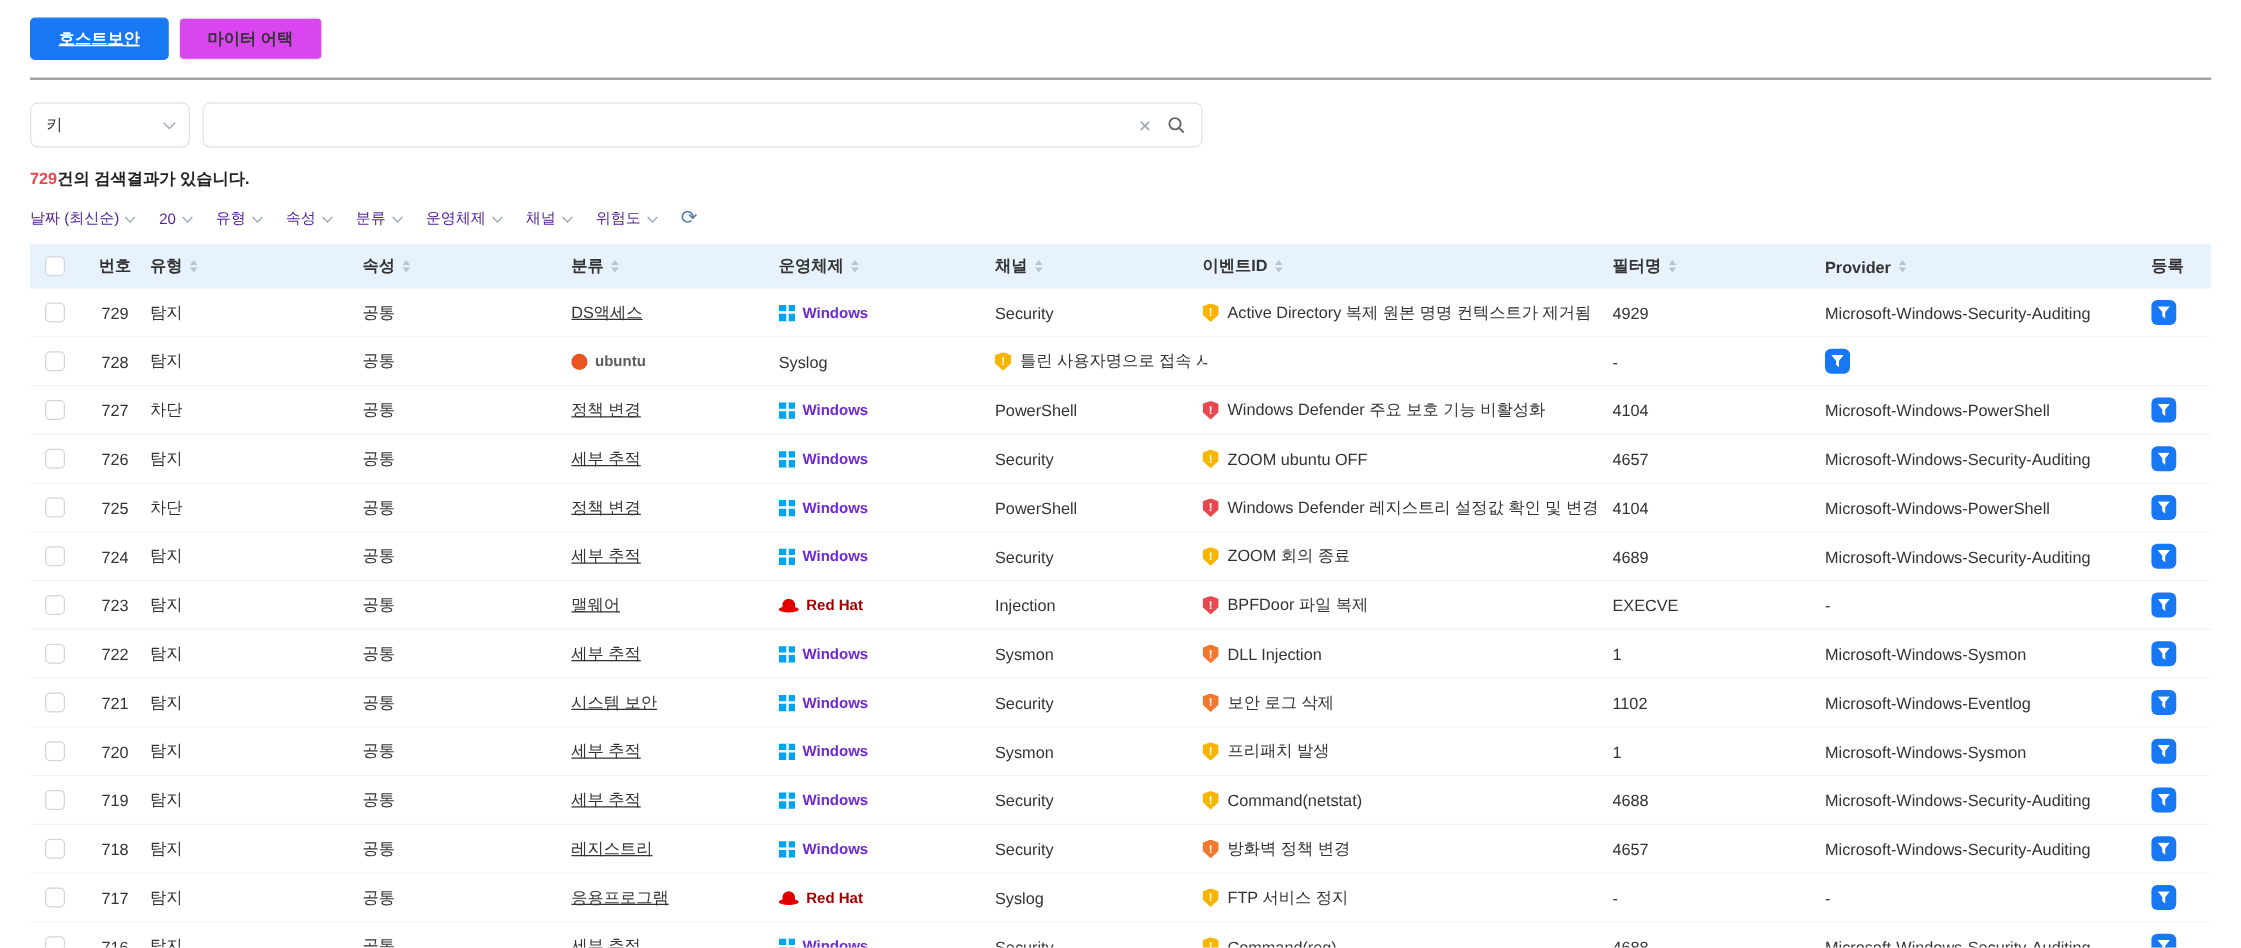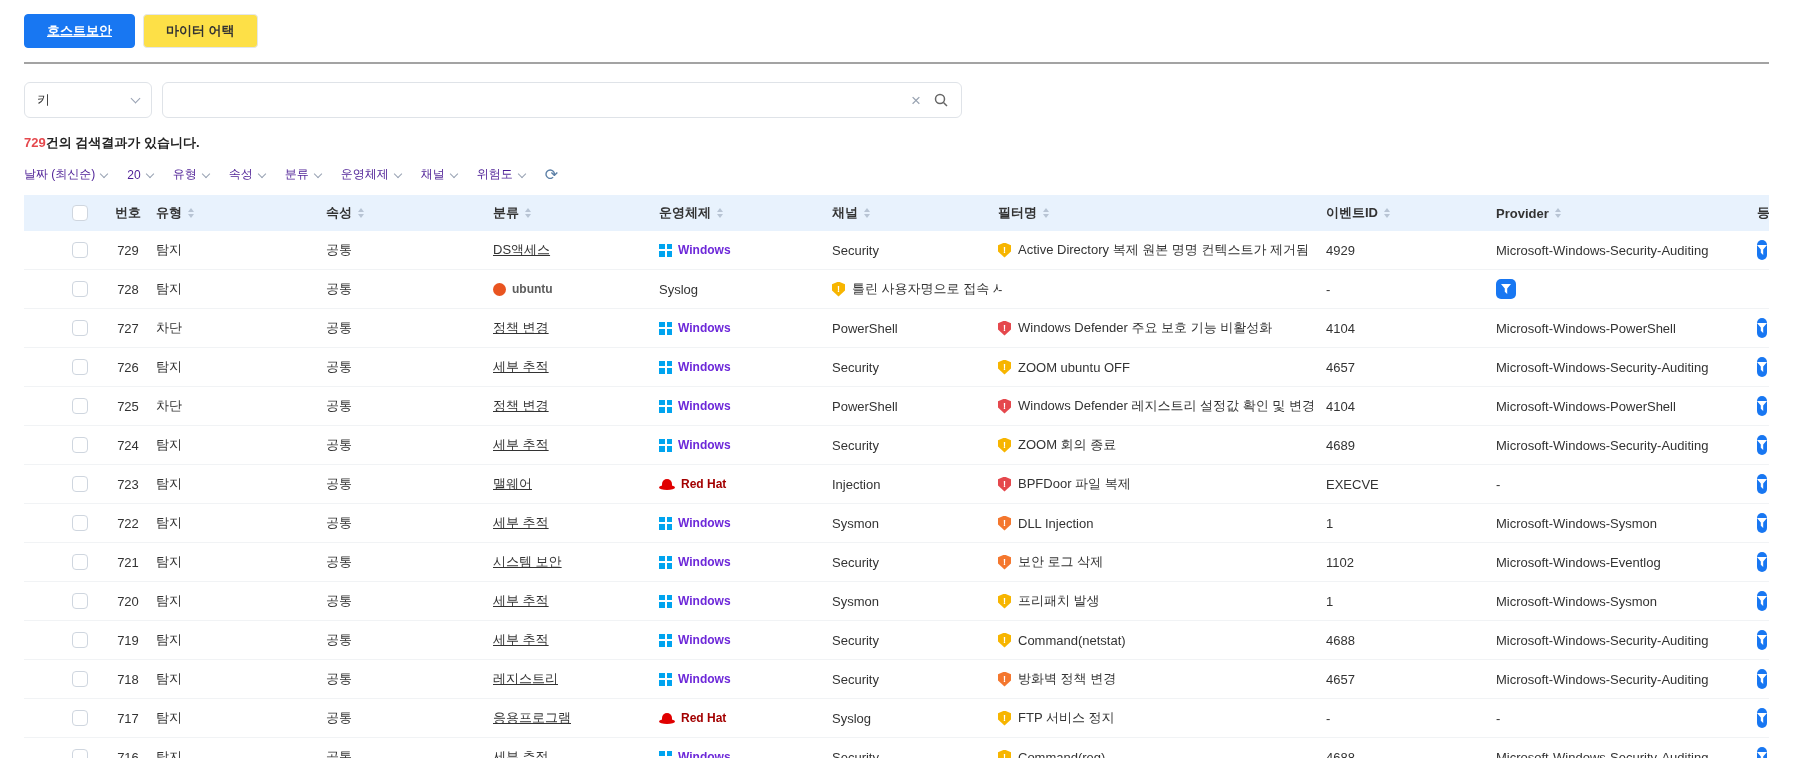--- a/index.html
+++ b/index.html
@@ -9,21 +9,21 @@
     background:#fff; color:#333;
     font-family:"Liberation Sans", sans-serif;
   }
   .page { padding:14px 24px 0; }
 
   
   .tabs-row { display:flex; gap:8px; padding-bottom:14px; border-bottom:2px solid #a3a3a3; }
   .tab {
     height:34px; padding:0 22px; border-radius:4px;
     font-size:13px; font-weight:700; font-family:inherit;
-    border:1px solid #e3e6ea; background:#fde047; color:#333; cursor:pointer;
+    border:1px solid #e3e6ea; background:#d946ef; color:#333; cursor:pointer;
   }
   .tab.active { background:#1877f2; border-color:#1877f2; color:#fff; text-decoration:underline; }
 
   
   .search-row { display:flex; gap:10px; margin-top:18px; align-items:center; }
   .key-select {
     width:128px; height:36px; border:1px solid #dfe3e8; border-radius:6px;
     display:flex; align-items:center; justify-content:space-between;
     padding:0 12px; font-size:13px; color:#333; cursor:pointer; background:#fff;
   }
@@ -50,21 +50,20 @@
   .filter-item { display:flex; align-items:center; gap:6px; font-size:12px; color:#4c1d95; cursor:pointer; }
   .filter-item .chev { width:6px; height:6px; margin-top:-2px; }
   .refresh { margin-left:20px; border:none; background:none; color:#5b7fa6; font-size:16px; line-height:1; cursor:pointer; padding:0; }
 
   
   .table { margin-top:12px; }
   .trow-grid {
     display:grid;
     grid-template-columns:40px 56px 170px 167px 166px 173px 166px 328px 170px 261px 1fr;
     align-items:center;
-    padding-left:36px;
   }
   .thead { background:#e8f2fd; height:36px; font-size:13px; color:#333; }
   .cell {
     display:flex; align-items:center; font-size:13px; color:#333;
     padding-right:8px; overflow:hidden; white-space:nowrap; height:100%;
   }
   .hcell { font-weight:700; gap:6px; cursor:pointer; }
   .c-check, .center { justify-content:center; padding-right:0; }
   .trow { height:39px; border-bottom:1px solid #f1f3f5; background:#fff; }
 
@@ -221,28 +220,28 @@
           </span>
   </div>
         <div class="cell hcell">
     <span>채널</span>
     <span class="sort">
             <i class="up"></i>
             <i class="dn"></i>
           </span>
   </div>
         <div class="cell hcell">
+    <span>이벤트ID</span>
+    <span class="sort">
+            <i class="up"></i>
+            <i class="dn"></i>
+          </span>
+  </div>
+        <div class="cell hcell">
     <span>필터명</span>
-    <span class="sort">
-            <i class="up"></i>
-            <i class="dn"></i>
-          </span>
-  </div>
-        <div class="cell hcell">
-    <span>이벤트ID</span>
     <span class="sort">
             <i class="up"></i>
             <i class="dn"></i>
           </span>
   </div>
         <div class="cell hcell">
     <span>Provider</span>
     <span class="sort">
             <i class="up"></i>
             <i class="dn"></i>

